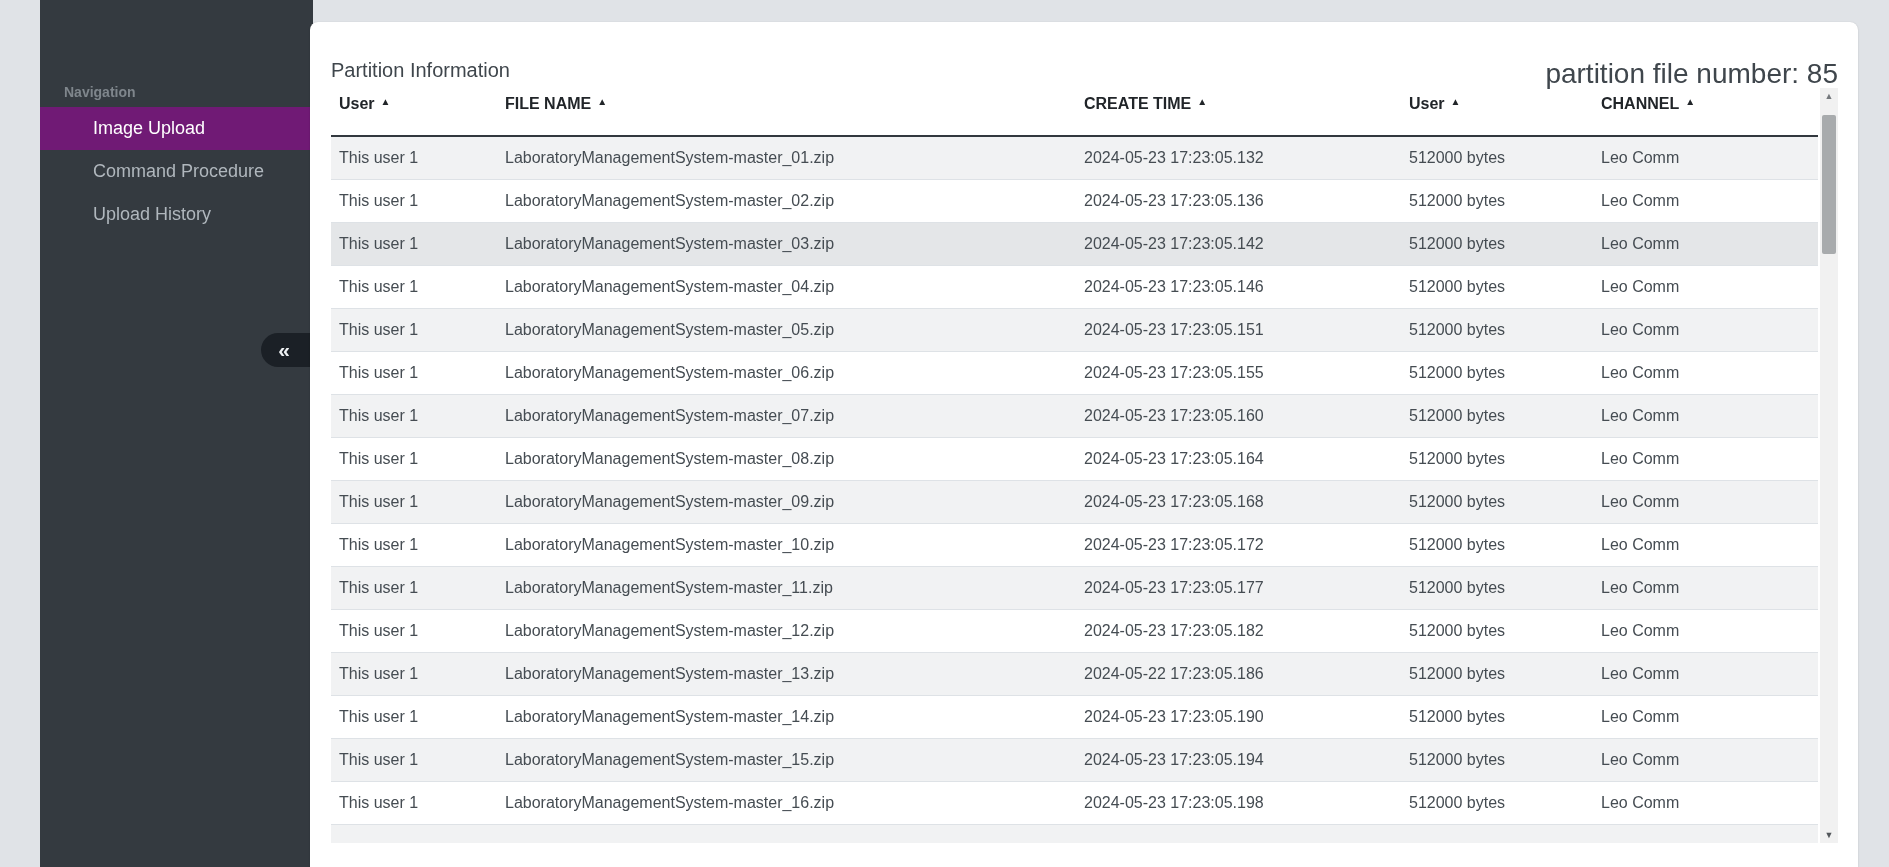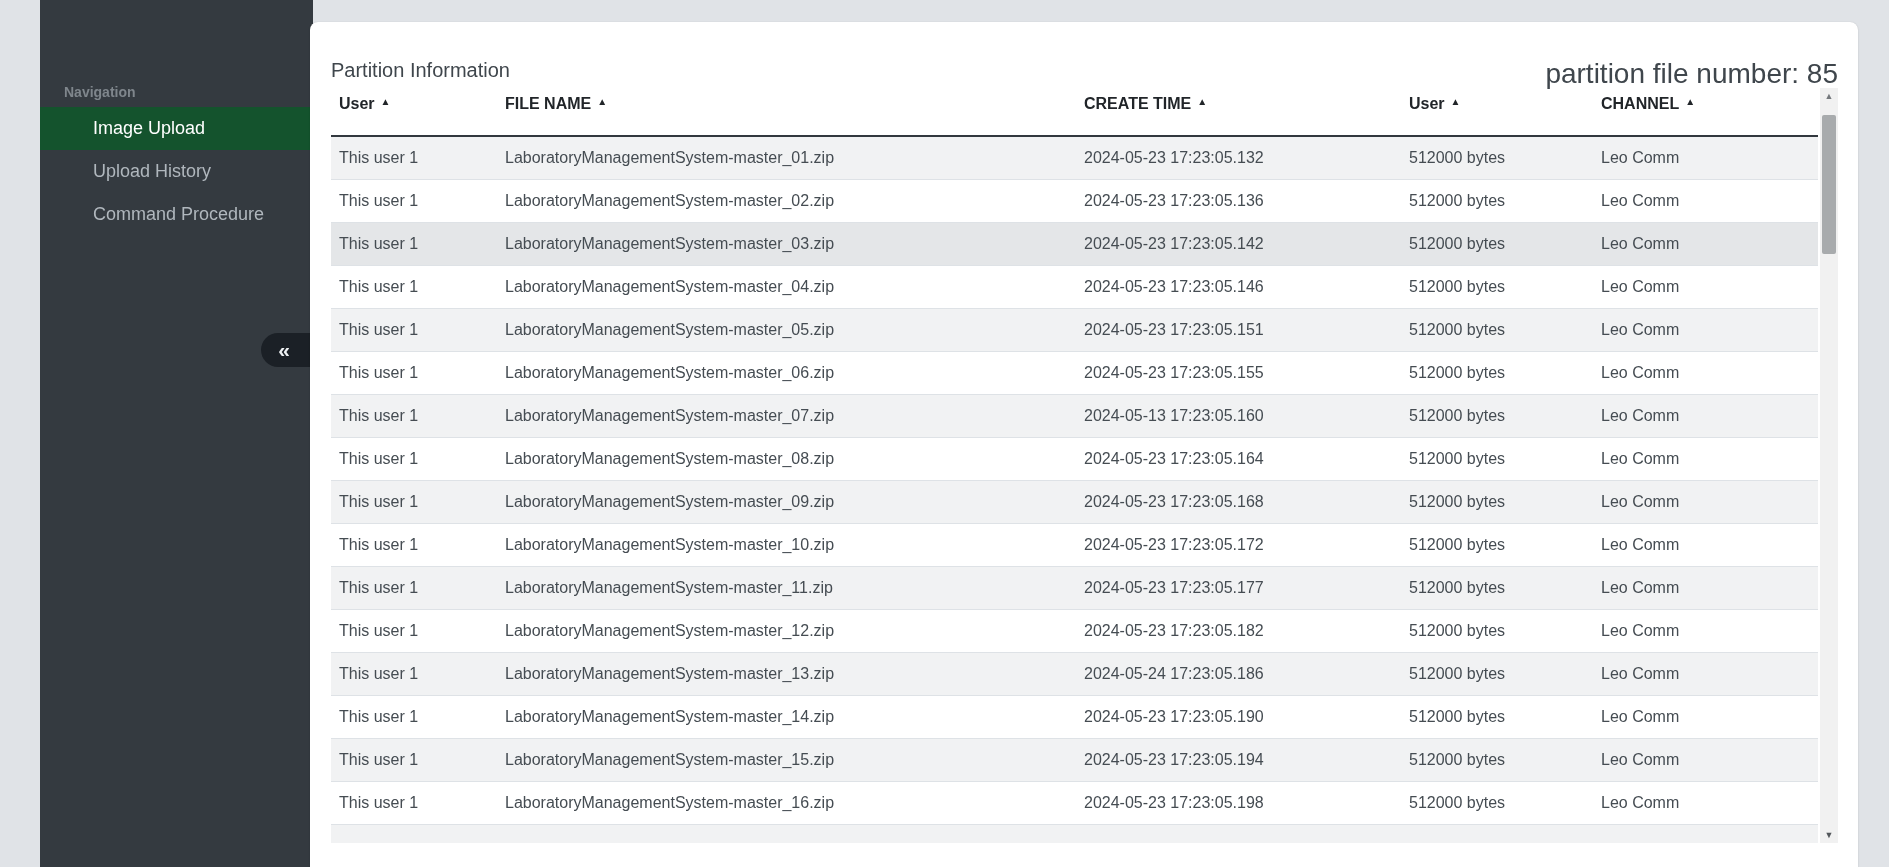--- a/index.html
+++ b/index.html
@@ -19,21 +19,21 @@
   }
   .nav-label {
     position:absolute; left:24px; top:84px;
     font-size:14px; font-weight:bold; color:#7f868c;
   }
   .nav-items { position:absolute; left:0; top:107px; width:273px; list-style:none; }
   .nav-item {
     height:43px; line-height:43px; padding-left:53px;
     font-size:18px; color:#b0b7bd; cursor:pointer; white-space:nowrap;
   }
-  .nav-item.active { background:#14532d; color:#ffffff; }
+  .nav-item.active { background:#701a75; color:#ffffff; }
   .collapse-btn {
     position:absolute; left:221px; top:333px; width:52px; height:34px;
     background:#1b2026; border:none; border-radius:17px 0 0 17px;
     color:#eef1f3; font-size:21px; font-weight:bold; line-height:32px;
     text-align:center; cursor:pointer; padding-right:6px;
     font-family:inherit;
   }
 
   
   .card {
@@ -91,23 +91,23 @@
 </style>
 </head>
 <body>
 
 <aside class="sidebar">
   <div class="nav-label">Navigation</div>
   <ul class="nav-items">
 
       <li class="nav-item active">Image Upload</li>
 
+      <li class="nav-item">Command Procedure</li>
+
       <li class="nav-item">Upload History</li>
-
-      <li class="nav-item">Command Procedure</li>
 
 
     </ul>
   <button class="collapse-btn">
     <span>«</span>
   </button>
 </aside>
 
 <main class="card">
   <div class="card-header">
@@ -184,21 +184,21 @@
             <td>This user 1</td>
             <td>LaboratoryManagementSystem-master_06.zip</td>
             <td>2024-05-23 17:23:05.155</td>
             <td>512000 bytes</td>
             <td>Leo Comm</td>
           </tr>
 
           <tr>
             <td>This user 1</td>
             <td>LaboratoryManagementSystem-master_07.zip</td>
-            <td>2024-05-13 17:23:05.160</td>
+            <td>2024-05-23 17:23:05.160</td>
             <td>512000 bytes</td>
             <td>Leo Comm</td>
           </tr>
 
           <tr>
             <td>This user 1</td>
             <td>LaboratoryManagementSystem-master_08.zip</td>
             <td>2024-05-23 17:23:05.164</td>
             <td>512000 bytes</td>
             <td>Leo Comm</td>
@@ -232,21 +232,21 @@
             <td>This user 1</td>
             <td>LaboratoryManagementSystem-master_12.zip</td>
             <td>2024-05-23 17:23:05.182</td>
             <td>512000 bytes</td>
             <td>Leo Comm</td>
           </tr>
 
           <tr>
             <td>This user 1</td>
             <td>LaboratoryManagementSystem-master_13.zip</td>
-            <td>2024-05-24 17:23:05.186</td>
+            <td>2024-05-22 17:23:05.186</td>
             <td>512000 bytes</td>
             <td>Leo Comm</td>
           </tr>
 
           <tr>
             <td>This user 1</td>
             <td>LaboratoryManagementSystem-master_14.zip</td>
             <td>2024-05-23 17:23:05.190</td>
             <td>512000 bytes</td>
             <td>Leo Comm</td>

